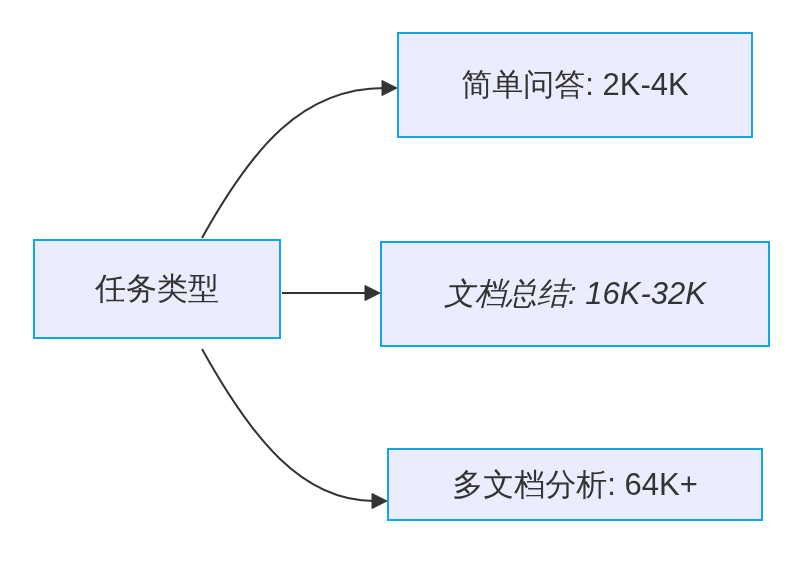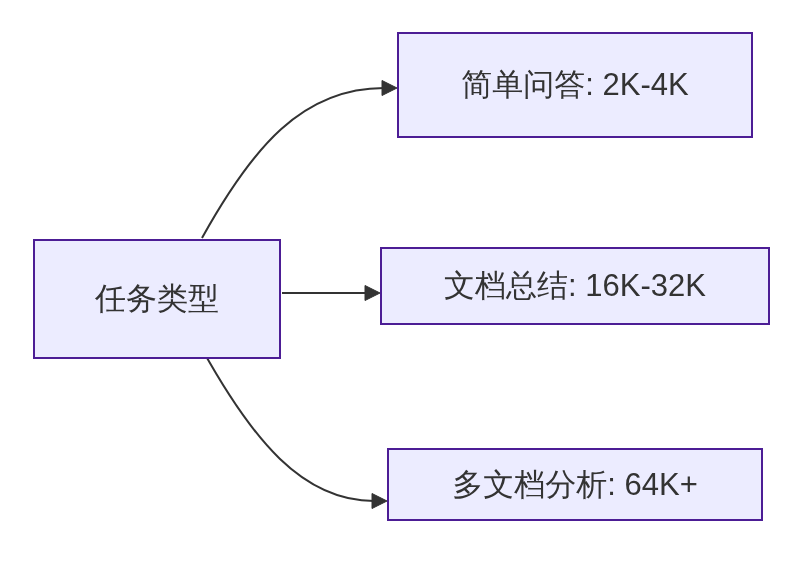--- a/index.html
+++ b/index.html
@@ -28,33 +28,33 @@
     stroke: #333333;
     stroke-width: 2px;
   }
   .edges polygon {
     fill: #333333;
     stroke: #333333;
   }
   .node {
     position: absolute;
     background: #ECECFF;
-    border: 2px solid #4c1d95;
+    border: 2px solid #0ea5e9;
     box-sizing: border-box;
     display: flex;
     align-items: center;
     justify-content: center;
     color: #333333;
     font-size: 31px;
     line-height: 1.2;
     white-space: nowrap;
   }
-  .node-task    { left: 33px;  top: 239px; width: 248px; height: 120px; }
+  .node-task    { left: 33px;  top: 239px; width: 248px; height: 100px; }
   .node-simple  { left: 397px; top: 32px;  width: 356px; height: 106px; }
-  .node-summary { left: 380px; top: 247px; width: 390px; height: 78px; }
+  .node-summary { left: 380px; top: 241px; width: 390px; height: 106px; font-style: italic; }
   .node-multi   { left: 387px; top: 448px; width: 376px; height: 73px; }
 </style>
 </head>
 <body>
 
 <div class="canvas">
 
   <svg class="edges" viewBox="0 0 787 572" xmlns="http://www.w3.org/2000/svg">
 
     <path d="M202,238 C252,148 302,88 384,88"></path>

